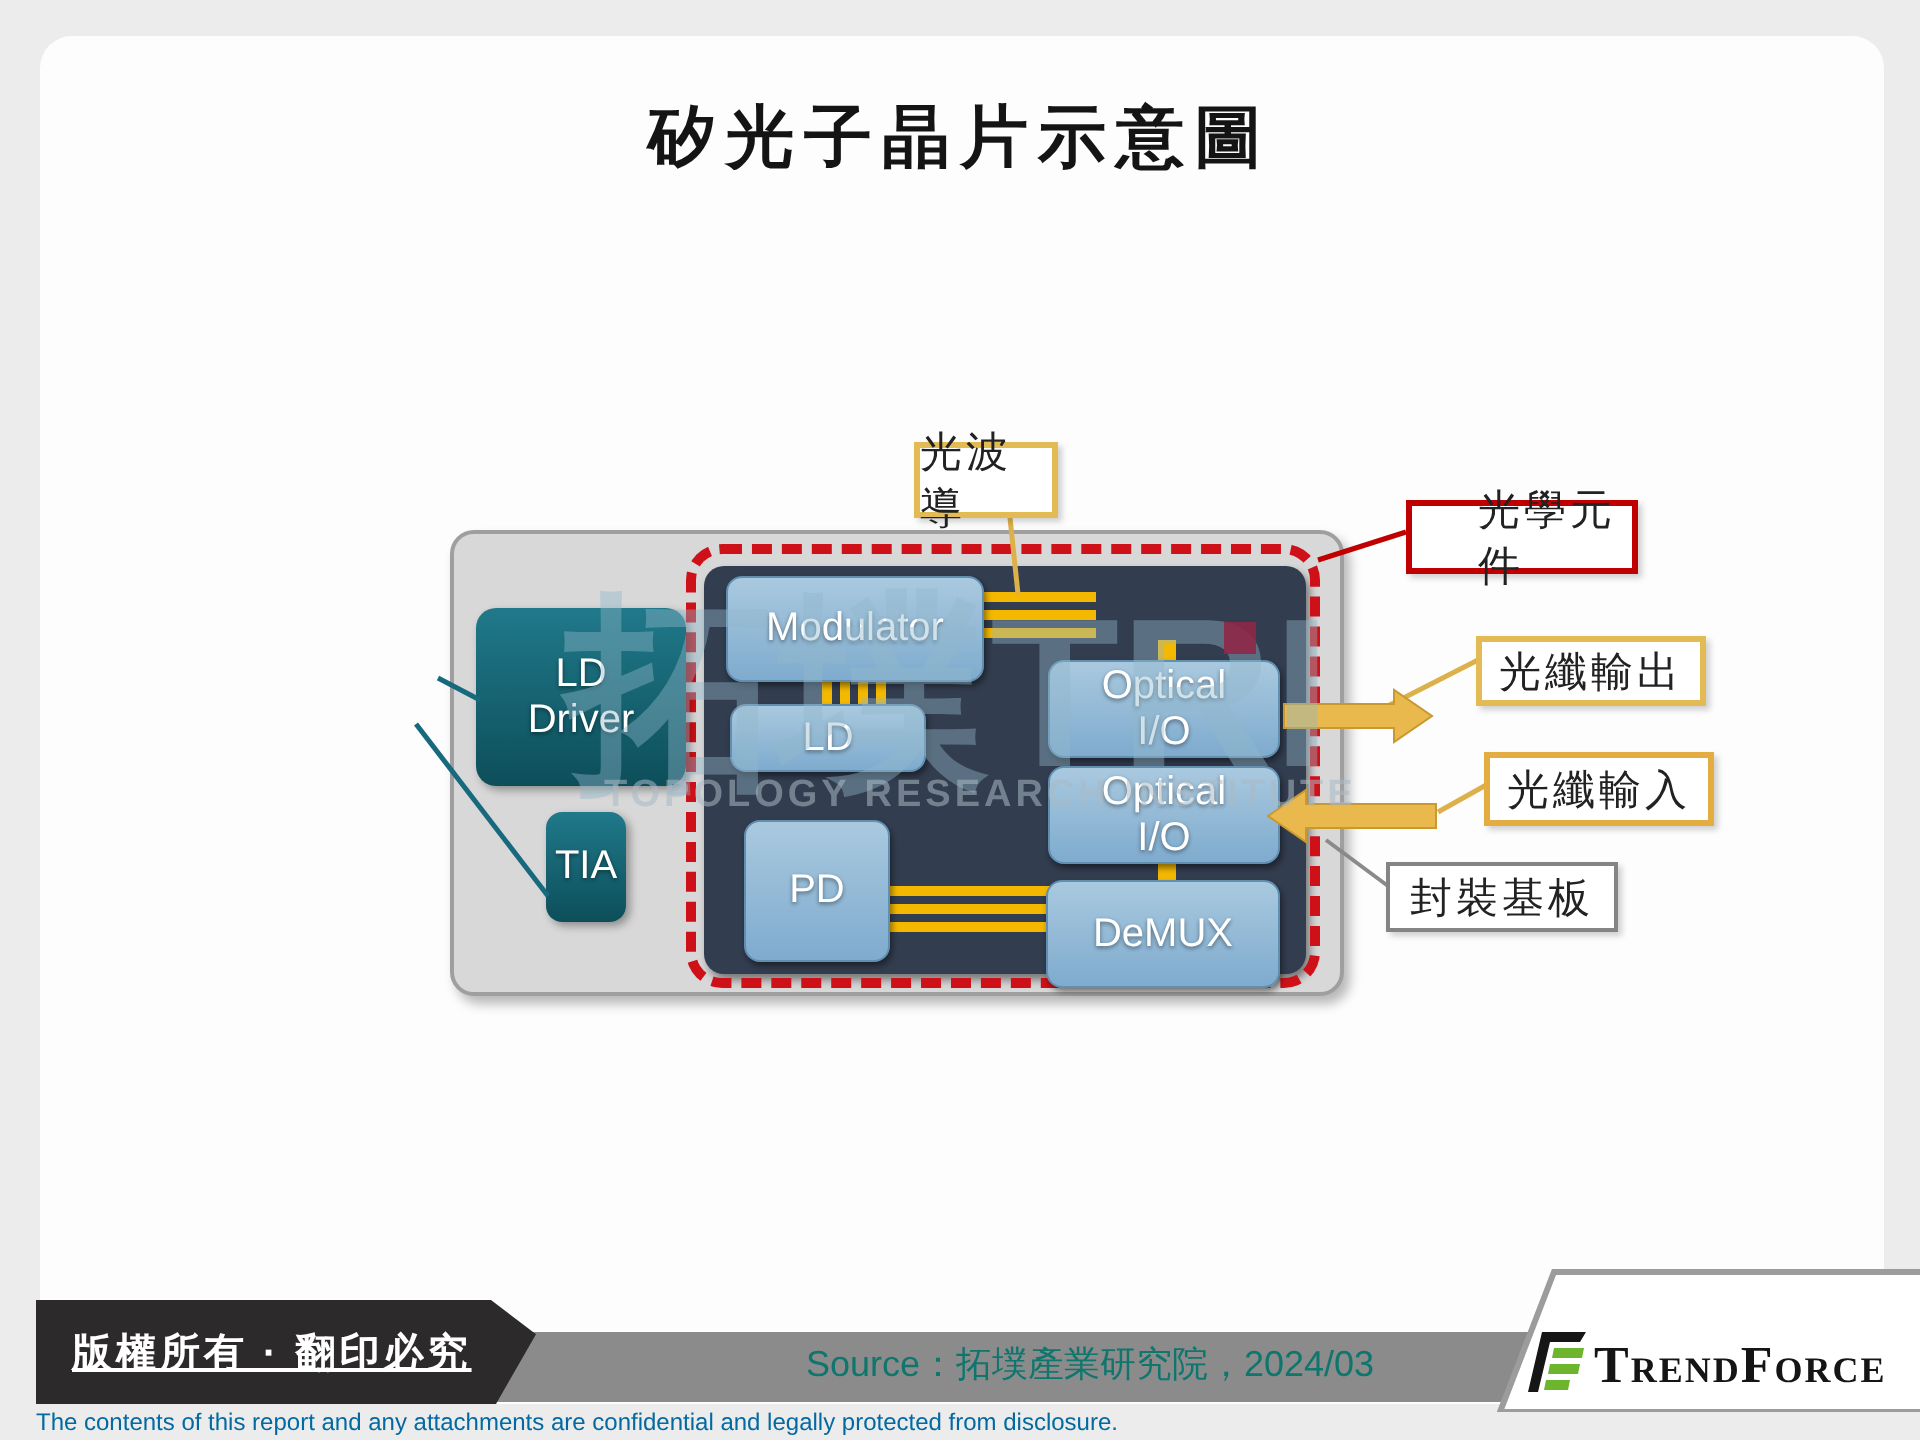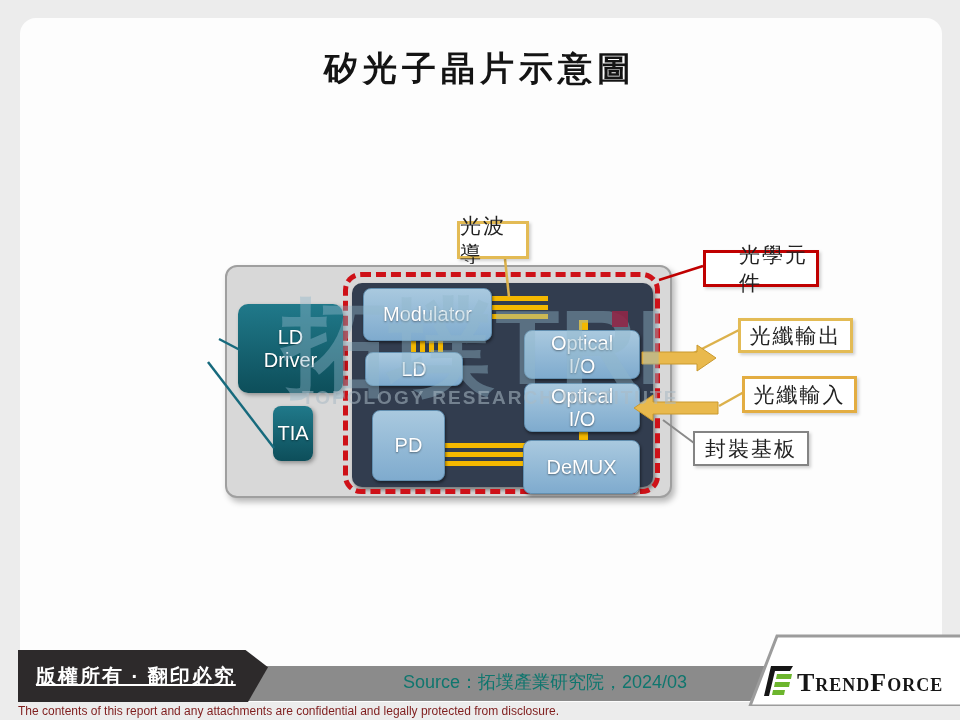--- a/index.html
+++ b/index.html
@@ -68,21 +68,21 @@
             font-size:18px;z-index:56;margin-left:48px;}
   .copy-shape{left:18px;top:650px;width:250px;height:52px;background:#2d2a2b;z-index:57;
               clip-path:polygon(0 0,91% 0,100% 33%,92% 100%,0 100%);
               display:flex;align-items:center;}
   .copy-text{color:#fff;font-weight:bold;font-size:20px;letter-spacing:2px;
              padding-left:18px;text-decoration:underline;}
   svg.brandsvg{left:740px;top:630px;width:220px;height:76px;z-index:59;pointer-events:none;}
   .brand-word{left:797px;top:668px;z-index:60;color:#151515;
               font-family:"Liberation Serif",serif;font-variant:small-caps;
               font-size:26px;letter-spacing:1px;font-weight:bold;}
-  .disclaimer{left:18px;top:704px;font-size:12px;color:#7f1d1d;z-index:50;width:700px;}
+  .disclaimer{left:18px;top:704px;font-size:12px;color:#0369a1;z-index:50;width:700px;}
 </style>
 </head>
 <body>
 
 <div id="root">
 
   <div class="abs slide-card"></div>
 
   <div class="abs page-title">矽光子晶片示意圖</div>
 

